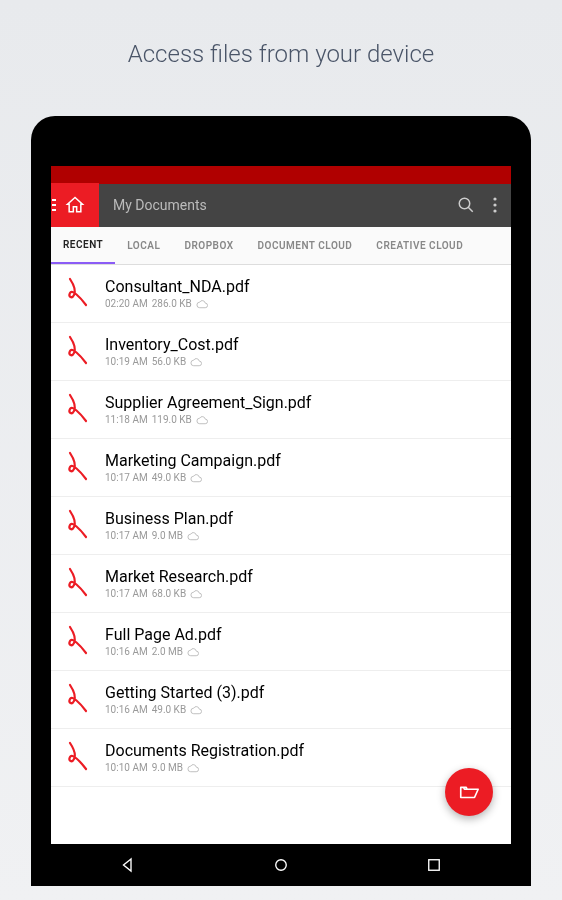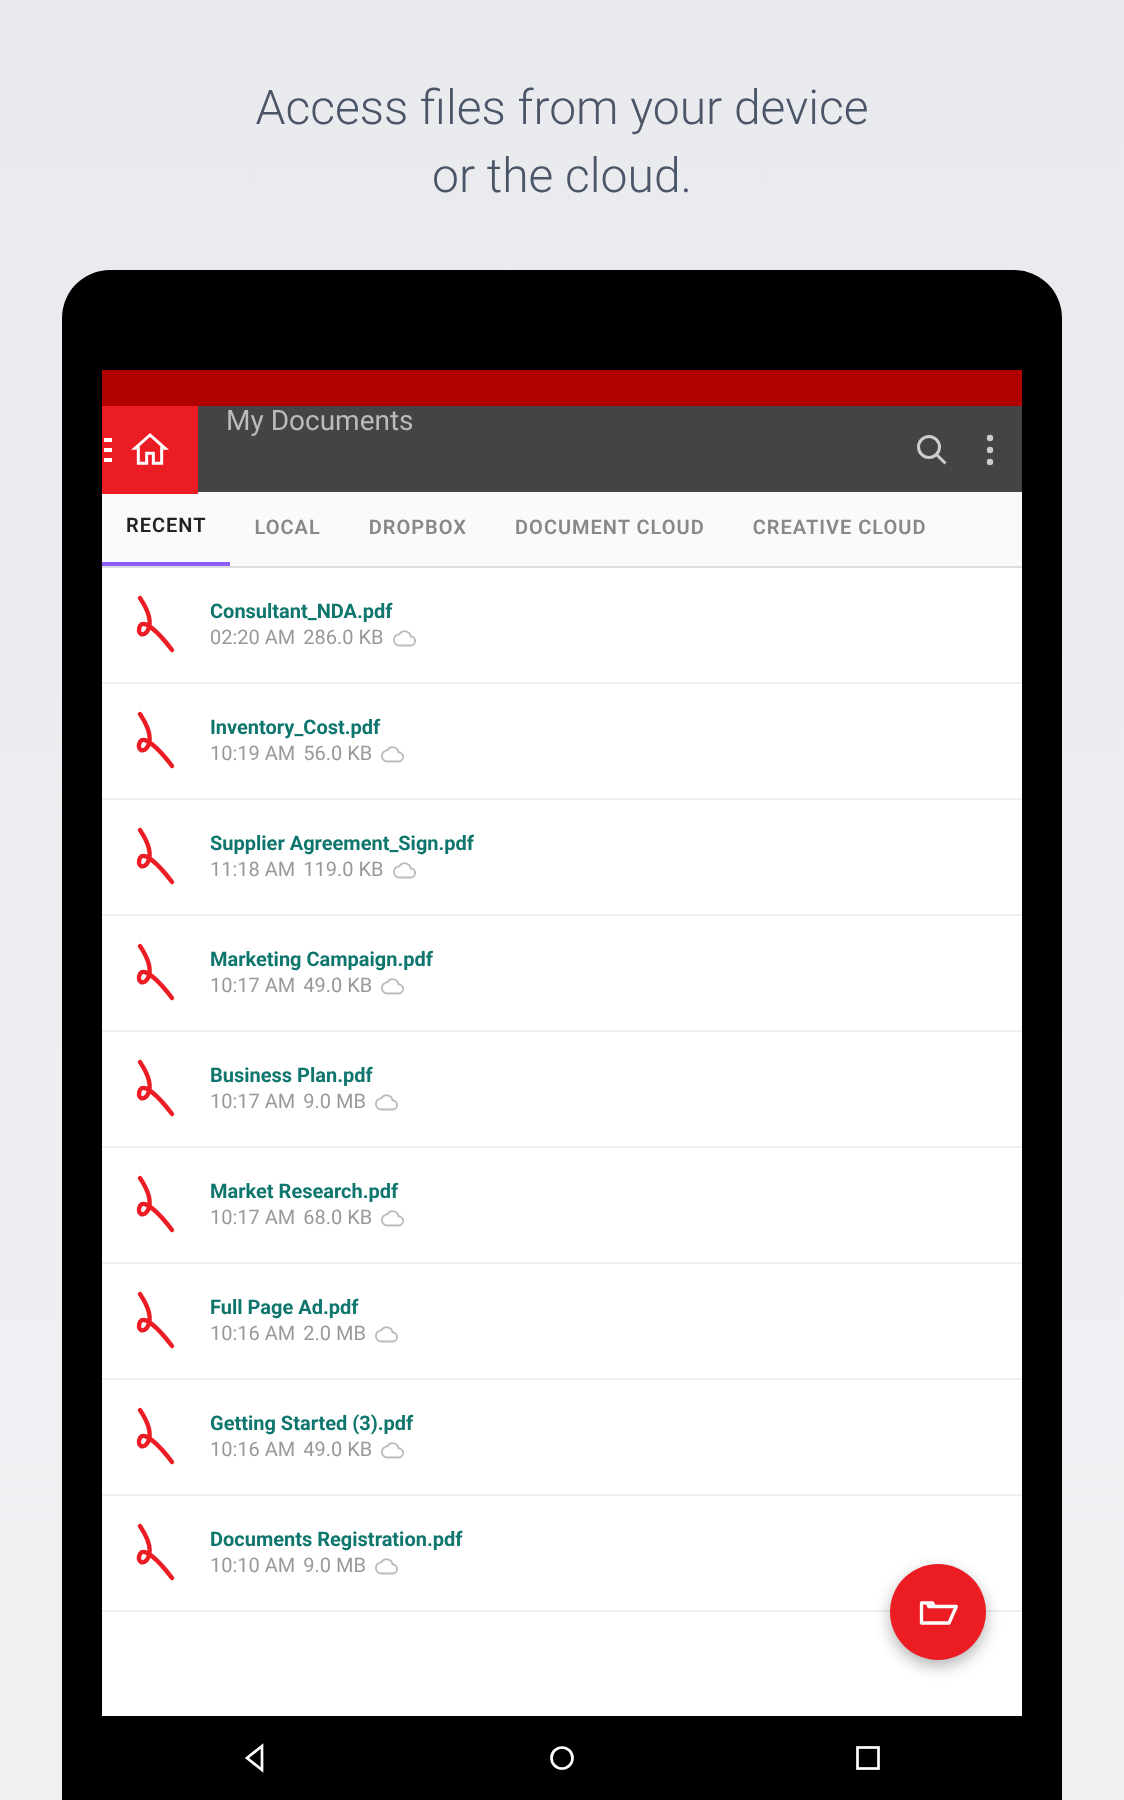--- a/index.html
+++ b/index.html
@@ -13,21 +13,21 @@
   align-items: center;
   overflow: hidden;
 }
 .promo-text {
   color: #4a5568;
   font-size: 24px;
   font-weight: 300;
   text-align: center;
   line-height: 1.4;
   margin-top: 38px;
-  margin-bottom: 30px;
+  margin-bottom: 44px;
 }
 .device-frame {
   width: 500px;
   height: 770px;
   background: #000;
   border-radius: 24px 24px 0 0;
   padding: 50px 20px 0 20px;
   position: relative;
   overflow: hidden;
 }
@@ -40,20 +40,21 @@
   overflow: hidden;
 }
 .status-bar {
   height: 18px;
   background: #b00000;
 }
 .app-bar {
   height: 43px;
   background: #444;
   display: flex;
+  align-items: center;
   color: #ddd;
   font-size: 14px;
   position: relative;
 }
 .home-btn {
   width: 48px;
   height: 44px;
   background: #ec1c24;
   display: flex;
   align-items: center;
@@ -135,23 +136,23 @@
   align-items: center;
   justify-content: center;
 }
 .file-info {
   flex: 1;
   display: flex;
   flex-direction: column;
   gap: 2px;
 }
 .file-name {
-  font-size: 10px;
-  color: #0f766e;
-  font-weight: 700;
+  font-size: 16px;
+  color: #000000;
+  font-weight: 400;
 }
 .file-meta {
   font-size: 10px;
   color: #999;
   display: flex;
   align-items: center;
   gap: 4px;
 }
 .cloud-mini {
   width: 12px;
@@ -188,21 +189,20 @@
   display: flex;
   align-items: center;
   justify-content: center;
 }
 </style>
 </head>
 <body>
 
 <div class="promo-text">
   <span>Access files from your device</span><br>
-  <span>or the cloud.</span>
 </div>
 
 <div class="device-frame">
   <div class="screen">
 
     <div class="status-bar"></div>
 
     <div class="app-bar">
       <div class="home-btn">
         <div class="hamburger-strip">

